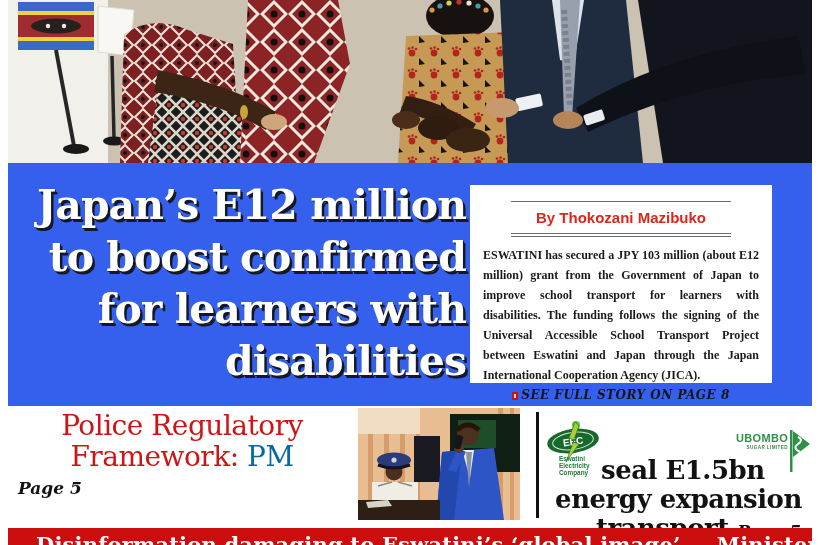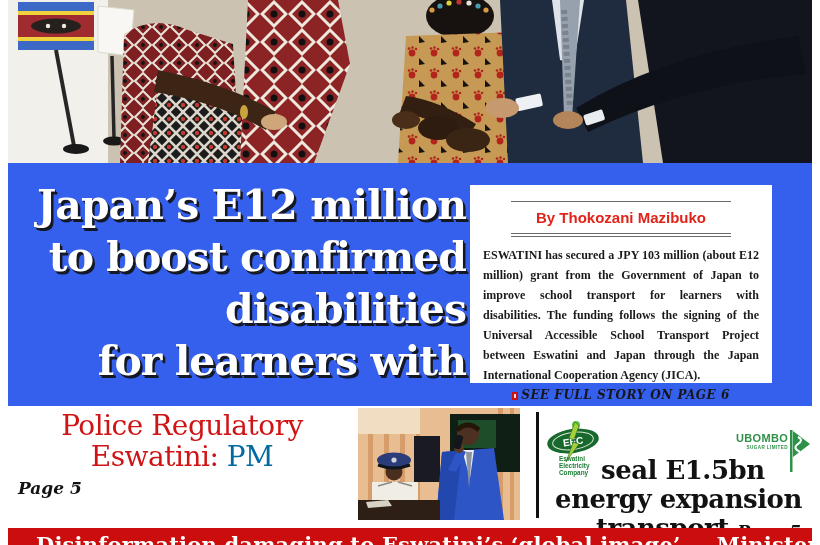--- a/index.html
+++ b/index.html
@@ -196,43 +196,43 @@
         <ellipse cx="460" cy="140" rx="22" ry="12" fill="#3a2414"></ellipse>
         <ellipse cx="398" cy="120" rx="14" ry="9" fill="#4a2e1a"></ellipse>
       </g>
     </svg>
   </div>
 
   <section class="blue-banner">
     <h1 class="main-headline">
       <div>Japan’s E12 million</div>
       <div>to boost confirmed</div>
+      <div>for learners with</div>
       <div>disabilities</div>
-      <div>for learners with</div>
     </h1>
 
     <div class="story-box">
       <div class="rule-single"></div>
       <div class="byline">By Thokozani Mazibuko</div>
       <div class="rule-double"></div>
       <div class="story-body">
         <p>ESWATINI has secured a JPY 103 million (about E12 million) grant from the Government of Japan to improve school transport for learners with disabilities. The funding follows the signing of the Universal Accessible School Transport Project between Eswatini and Japan through the Japan International Cooperation Agency (JICA).</p>
       </div>
       <div class="see-story">
-        <span class="red-square"></span><span>SEE FULL STORY ON PAGE 6</span>
+        <span class="red-square"></span><span>SEE FULL STORY ON PAGE 8</span>
       </div>
     </div>
   </section>
 
   <section class="bottom-row">
 
     <div class="police-block">
       <div class="police-headline">
         <div><span class="red">Police Regulatory</span></div>
-        <div><span class="red">Eswatini:</span><span class="black"> PM</span></div>
+        <div><span class="red">Framework:</span><span class="black"> PM</span></div>
       </div>
       <div class="page-ref-left">Page 5</div>
     </div>
 
     <div class="mid-photo">
       <svg viewBox="0 0 162 112" preserveAspectRatio="none">
         <rect width="162" height="112" fill="#e9bd92"></rect>
         <g>
           <rect x="10" y="0" width="5" height="112" fill="#d69d6b"></rect>
           <rect x="26" y="0" width="5" height="112" fill="#d69d6b"></rect>

